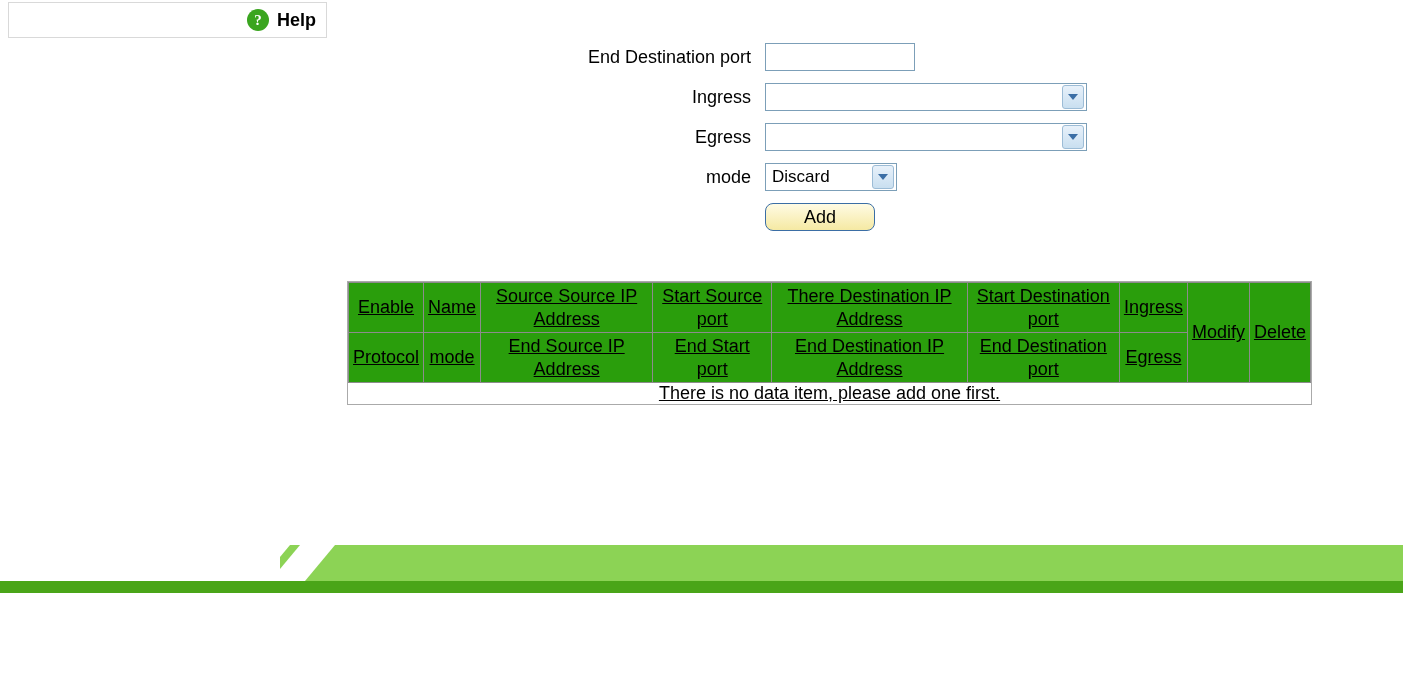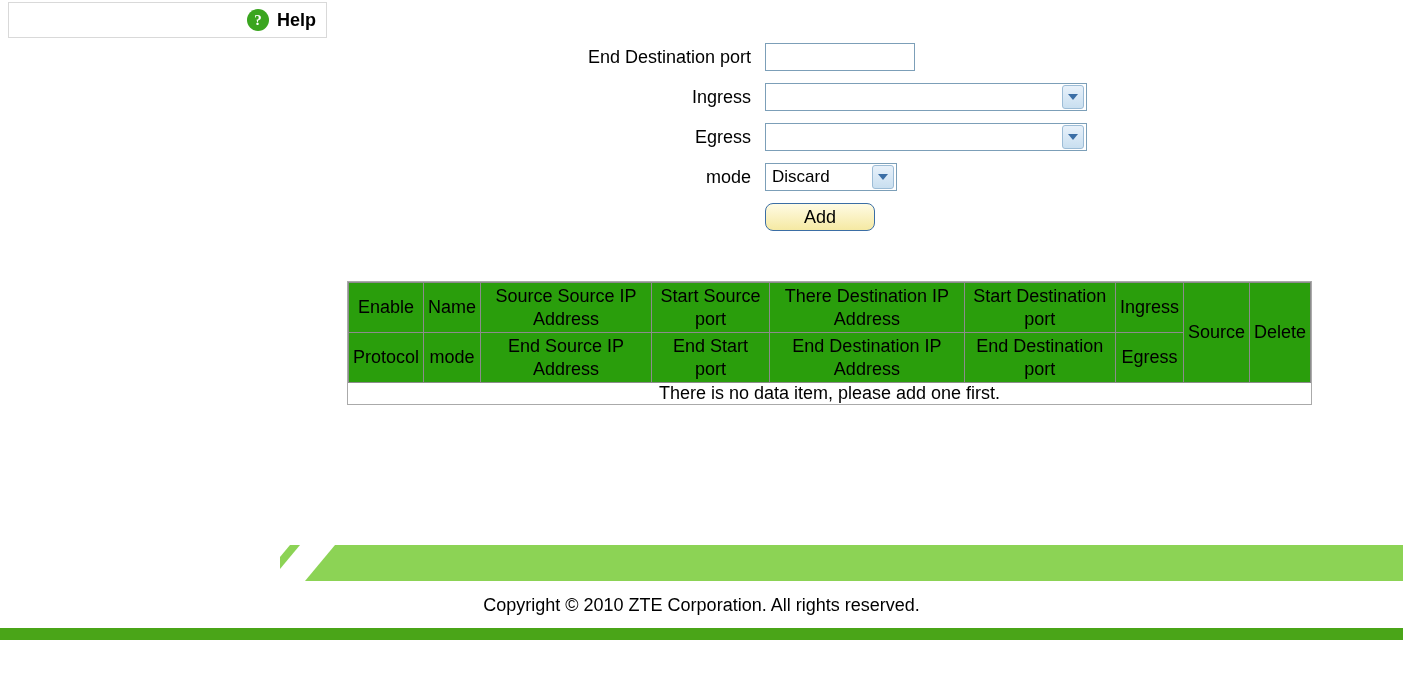--- a/index.html
+++ b/index.html
@@ -121,20 +121,21 @@
   }
   .rules-table-wrap {
     margin: 50px 0 0 12px;
     width: 965px;
     border: 1px solid #aaa;
   }
   table.rules {
     border-collapse: collapse;
     width: 100%;
     table-layout: auto;
+    text-decoration: underline;
   }
   table.rules th {
     background: #2a9e0c;
     color: #000;
     font-weight: normal;
     font-size: 18px;
     border: 1px solid #8c8c8c;
     padding: 2px 4px;
     text-align: center;
     line-height: 1.25;
@@ -250,21 +251,21 @@
       <table class="rules">
         <thead>
           <tr>
             <th>Enable</th>
             <th>Name</th>
             <th>Source Source IP Address</th>
             <th>Start Source port</th>
             <th>There Destination IP Address</th>
             <th>Start Destination port</th>
             <th>Ingress</th>
-            <th rowspan="2">Source</th>
+            <th rowspan="2">Modify</th>
             <th rowspan="2">Delete</th>
           </tr>
           <tr>
             <th>Protocol</th>
             <th>mode</th>
             <th>End Source IP Address</th>
             <th>End Start port</th>
             <th>End Destination IP Address</th>
             <th>End Destination port</th>
             <th>Egress</th>
@@ -282,15 +283,14 @@
 
 </div>
 
 <div class="footer-wrap">
   <div class="footer-stripe">
     <svg class="stripe-shape" viewBox="0 0 400 36" preserveAspectRatio="none">
       <polygon points="0,0 290,0 260,36 0,36" fill="#ffffff"></polygon>
       <polygon points="300,0 335,0 305,36 270,36" fill="#ffffff"></polygon>
     </svg>
   </div>
-  <div class="copyright">Copyright © 2010 ZTE Corporation. All rights reserved.</div>
   <div class="footer-bar"></div>
 </div>
 
 </body></html>

